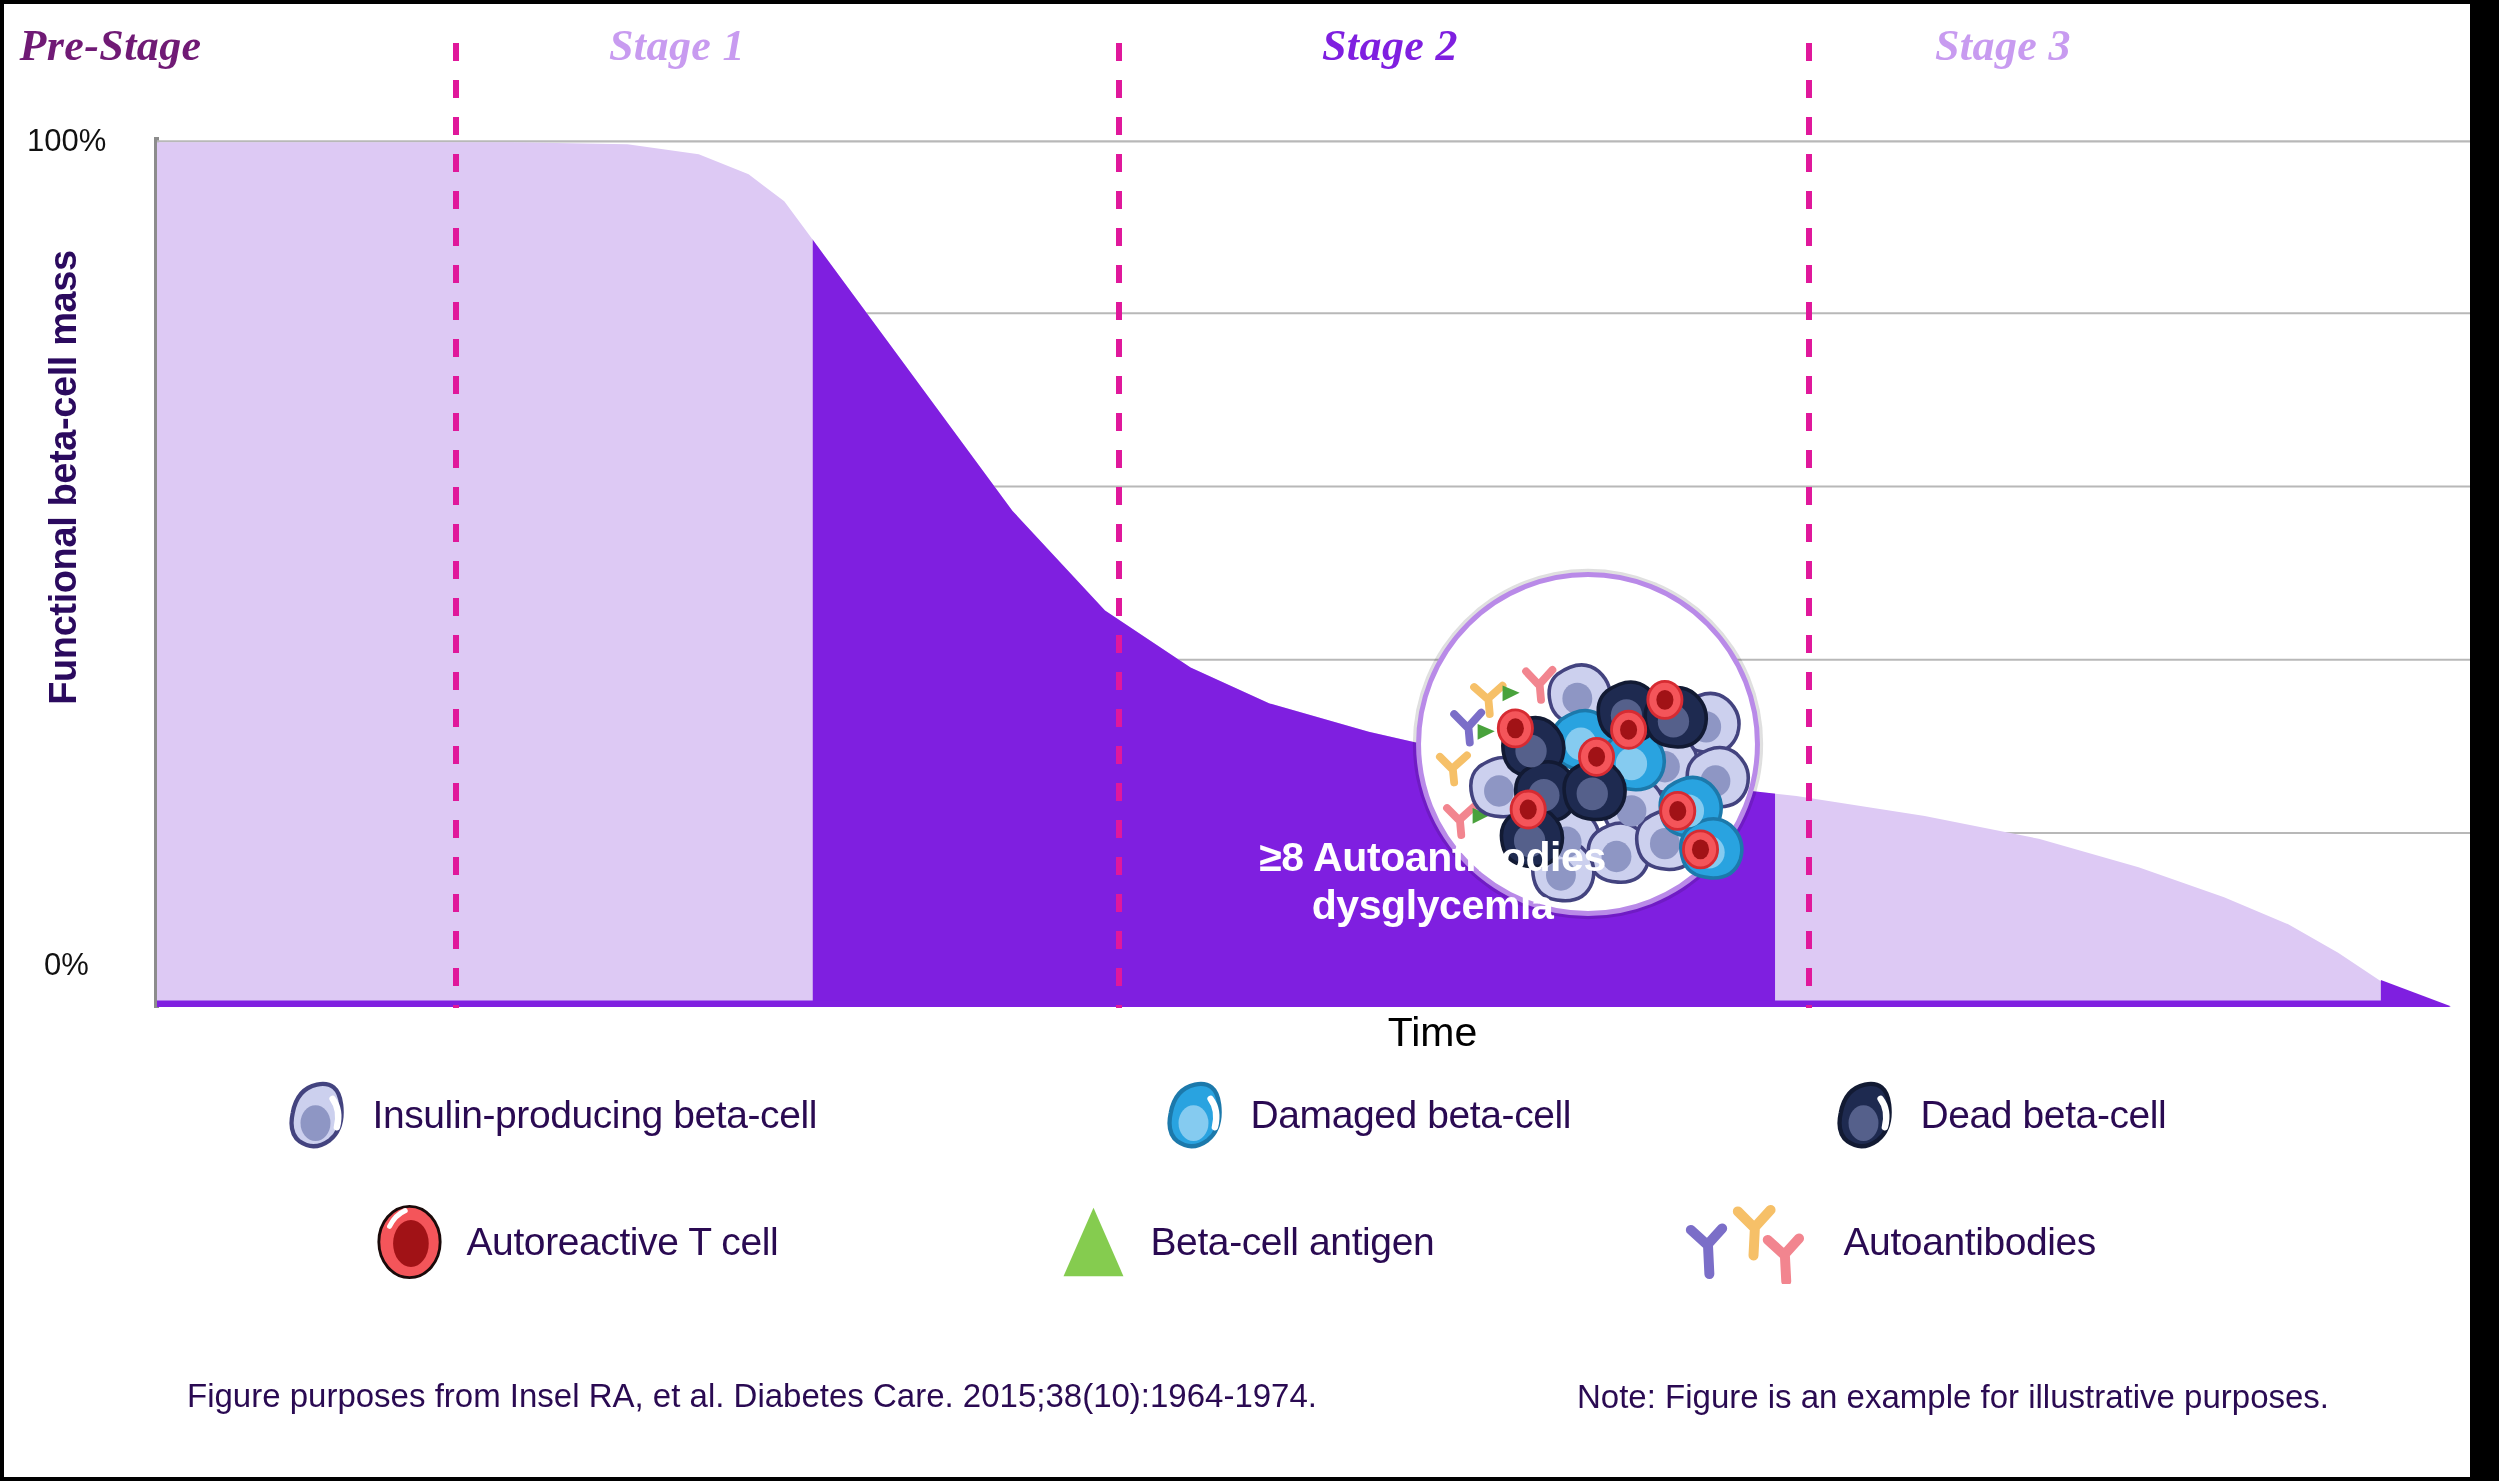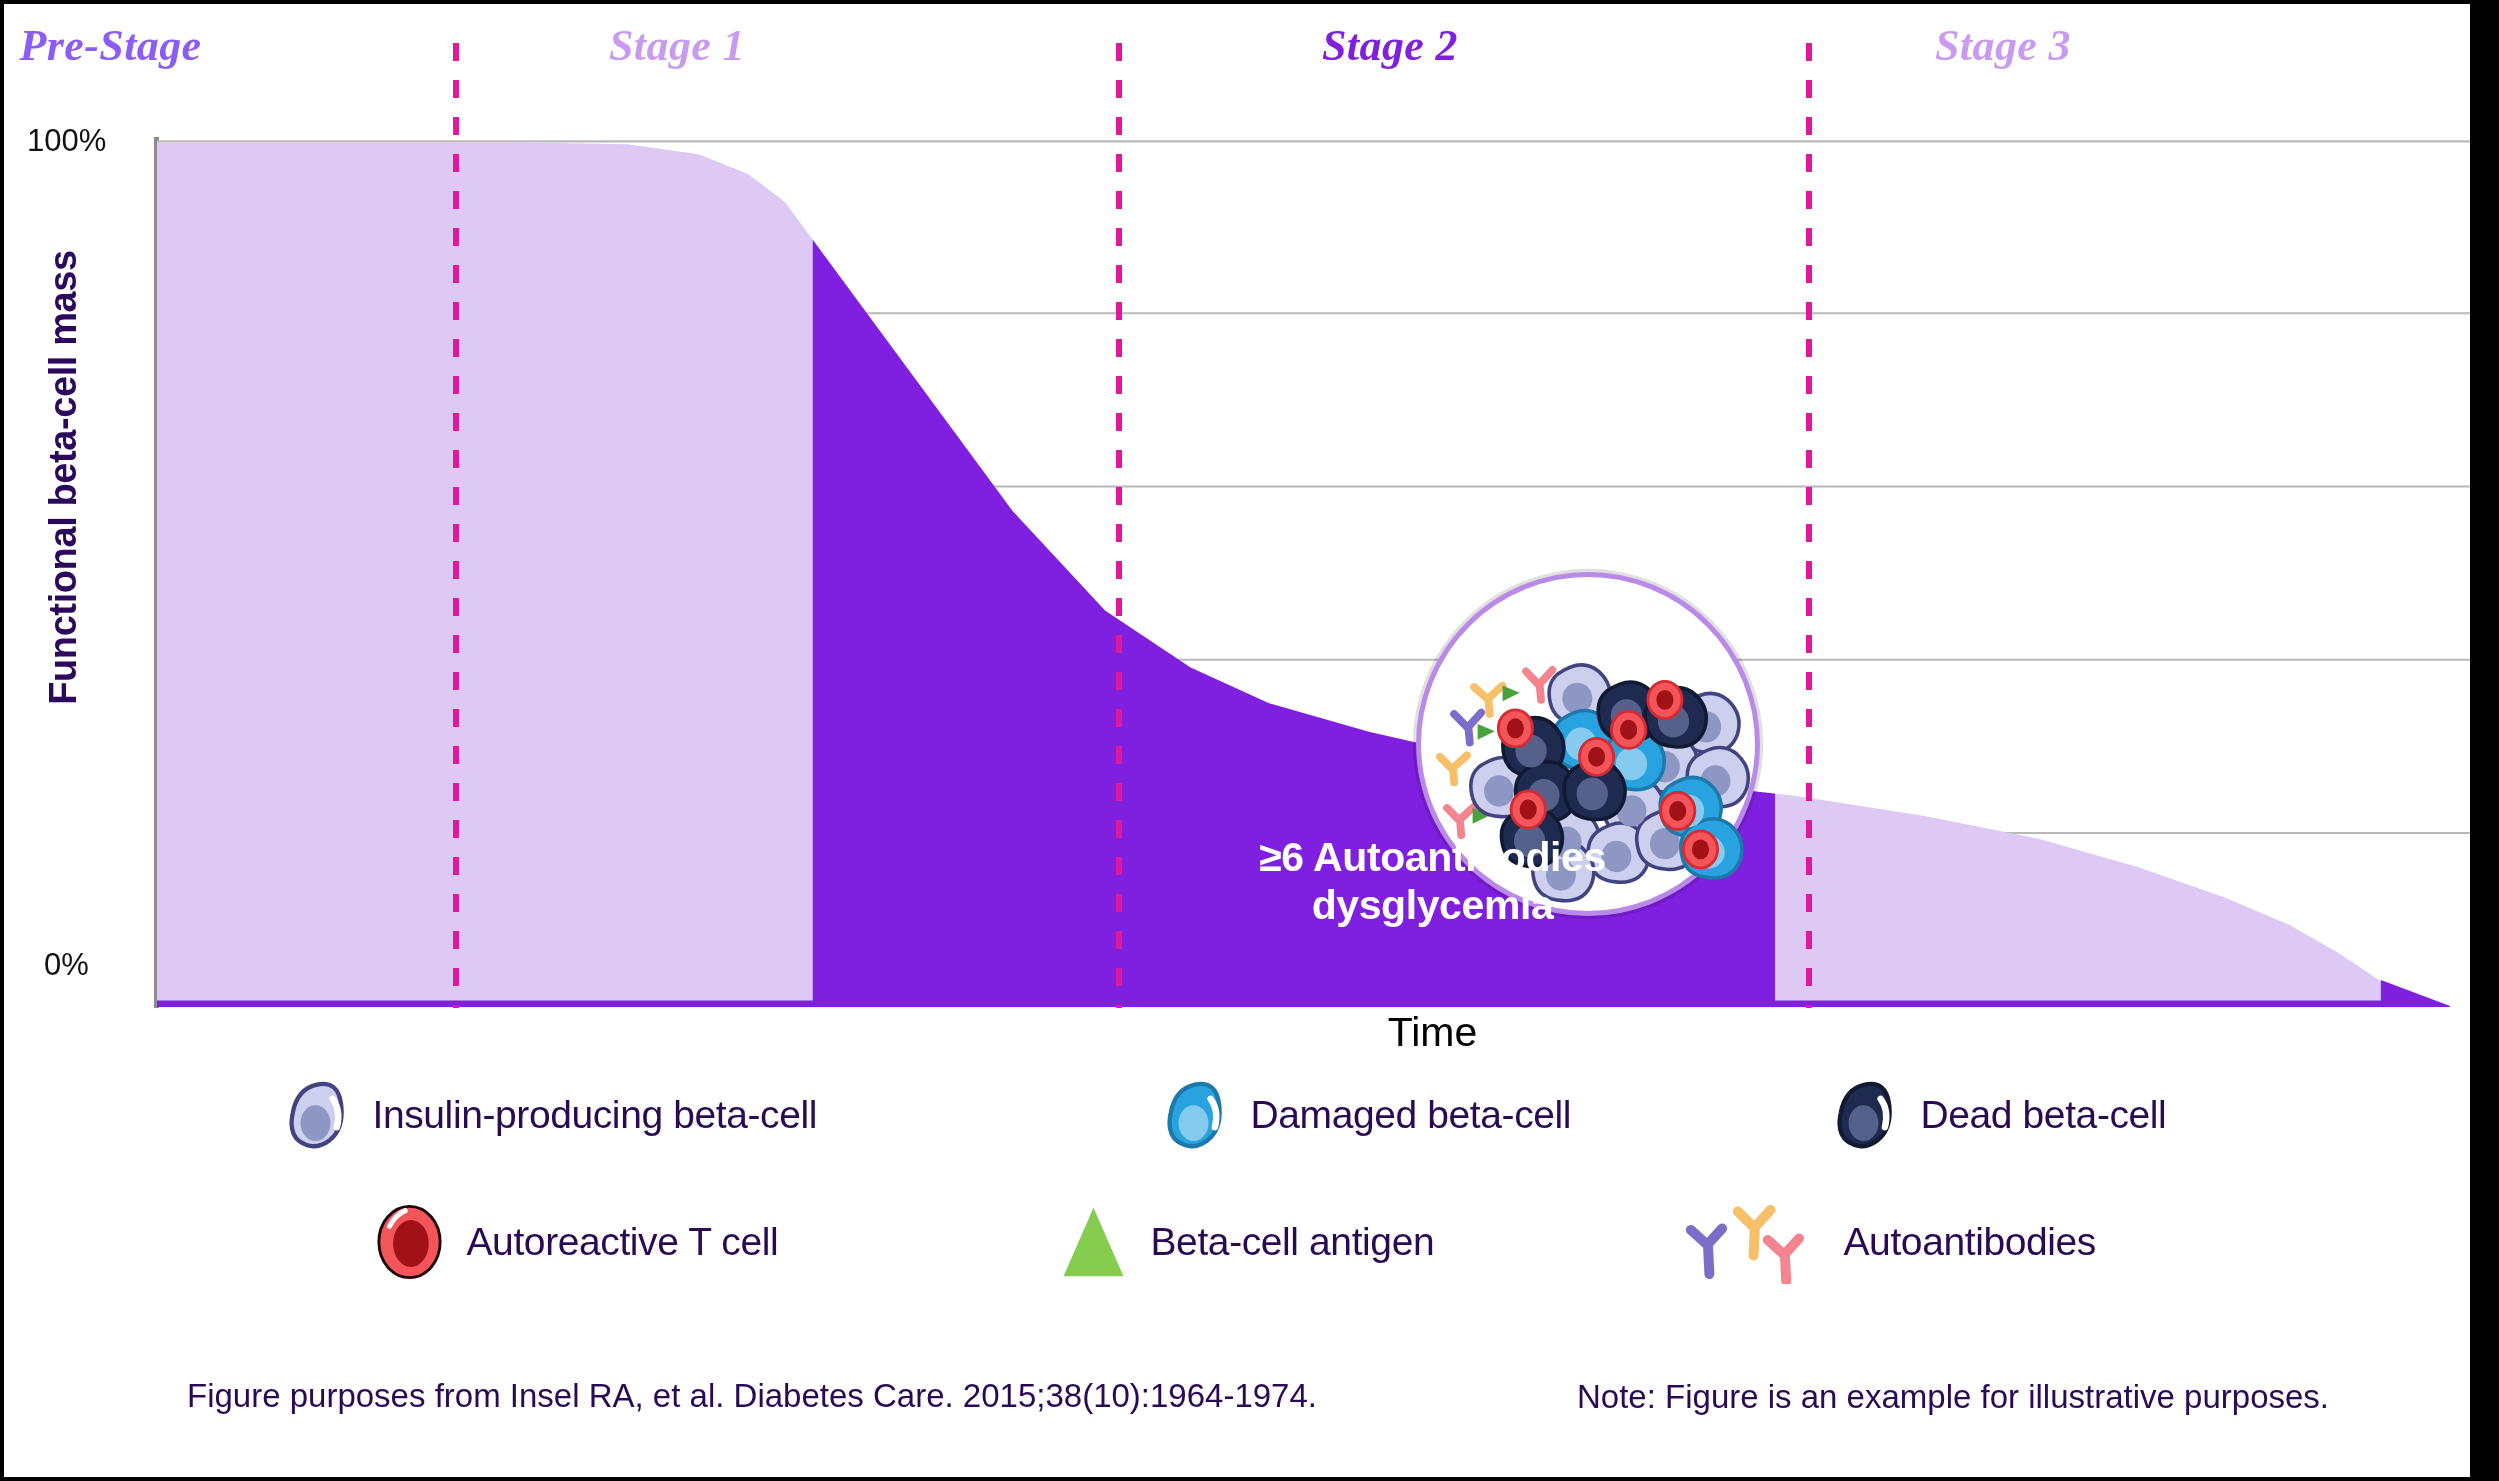--- a/index.html
+++ b/index.html
@@ -84,21 +84,21 @@
 <body>
 
 <div id="root">
 
   <div class="edge-bar edge-left"></div>
   <div class="edge-bar edge-right"></div>
   <div class="edge-bar edge-top"></div>
   <div class="edge-bar edge-bottom"></div>
 
   <div class="stage-band">
-    <div class="stage-label" style="left: 0px; width: 221px; color: #8b5cf6;">Pre-Stage</div>
+    <div class="stage-label" style="left: 0px; width: 221px; color: #701a75;">Pre-Stage</div>
     <div class="stage-label" style="left: 456px; width: 442px; color: rgb(200, 155, 240);">Stage 1</div>
     <div class="stage-label" style="left: 1169px; width: 442px; color: rgb(127, 31, 224);">Stage 2</div>
     <div class="stage-label" style="left: 1782px; width: 442px; color: rgb(200, 155, 240);">Stage 3</div>
   </div>
 
   <div class="axis-y-line"></div>
   <div class="ytick ytick-100">100%</div>
   <div class="ytick ytick-0">0%</div>
   <div class="yaxis-title">Functional beta-cell mass</div>
 
@@ -253,21 +253,21 @@
         </g>
       </svg>
     </div>
   </div>
 
   <div class="divider" style="left:453px;"></div>
   <div class="divider" style="left:1116px;"></div>
   <div class="divider" style="left:1806px;"></div>
 
   <div class="stage2-text">
-    <div>≥6 Autoantibodies</div>
+    <div>≥8 Autoantibodies</div>
     <div>dysglycemia</div>
   </div>
 
   <div class="xaxis-title">Time</div>
 
   <div class="legend">
 
     <div class="legend-row legend-row-1">
 
       <div class="legend-item" style="left:277px;">

